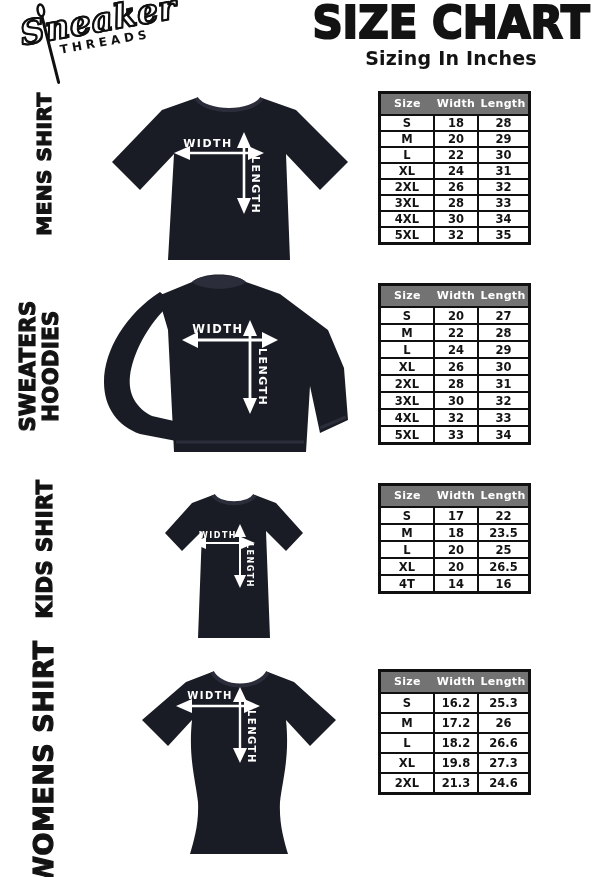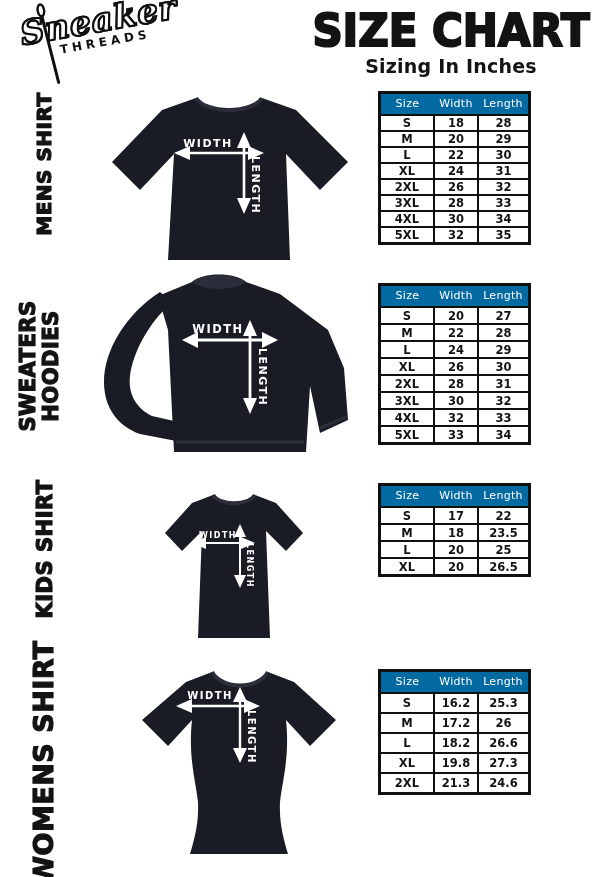--- a/index.html
+++ b/index.html
@@ -13,21 +13,21 @@
         transform:rotate(-10deg); transform-origin:left center;}
   .logo-script{
     font-family:"DejaVu Serif","Liberation Serif",serif; font-style:italic; font-weight:bold;
     font-size:33px; color:#fff; letter-spacing:1px;
     -webkit-text-stroke:2px #101010;
     text-shadow:-1px -1px 0 #101010,1px -1px 0 #101010,-1px 1px 0 #101010,1px 1px 0 #101010;
   }
   .logo-sub{font-weight:bold; font-size:12px; letter-spacing:4px; margin:-4px 0 0 36px; color:#101010;}
   .logo-needle{position:absolute; left:14px; top:-8px;}
   
-  .title-block{position:absolute; left:308px; top:8px; width:286px; text-align:center;}
+  .title-block{position:absolute; left:308px; top:0; width:286px; text-align:center;}
   .title{
     font-size:42px; font-weight:bold; letter-spacing:0px; line-height:1.1;
     -webkit-text-stroke:2px #131313; transform:scaleY(1.05); white-space:nowrap;
   }
   .subtitle{font-size:19px; font-weight:bold; margin-top:1px; letter-spacing:.2px;}
   
   .side-label{
     position:absolute; font-weight:bold; text-align:center; line-height:1.08;
     white-space:pre-line; letter-spacing:.5px; -webkit-text-stroke:1.2px #131313;
     transform:translate(-50%,-50%) rotate(-90deg);
@@ -50,21 +50,21 @@
   .m-line{stroke:var(--measure,#fff); fill:none;}
   .m-head{fill:var(--measure,#fff);}
   .m-text{fill:var(--measure,#fff); font-weight:bold; letter-spacing:1.5px;
           font-family:"DejaVu Sans","Liberation Sans",sans-serif;}
   
   .size-table{
     position:absolute; left:378px; width:153px; table-layout:fixed;
     border-collapse:collapse; background:#101010; border:3px solid #101010;
   }
   .size-table th{
-    background:#0369a1; color:#fff; font-size:11px; font-weight:normal;
+    background:#737373; color:#fff; font-size:11px; font-weight:bold;
     padding:3px 0 4px; border:none; letter-spacing:.3px;
   }
   .size-table td{
     background:#fff; color:#131313; border:2px solid #101010;
     font-size:11.5px; font-weight:bold; text-align:center; padding:0;
   }
   .size-table th:nth-child(1),.size-table td:nth-child(1){width:36%;}
   .size-table th:nth-child(2),.size-table td:nth-child(2){width:30%;}
   .size-table th:nth-child(3),.size-table td:nth-child(3){width:34%;}
   .t1{top:91px;}  .t1 td{height:14px;}
@@ -277,20 +277,25 @@
           <tr>
             <td>L</td>
             <td>20</td>
             <td>25</td>
           </tr>
           <tr>
             <td>XL</td>
             <td>20</td>
             <td>26.5</td>
           </tr>
+          <tr>
+            <td>4T</td>
+            <td>14</td>
+            <td>16</td>
+          </tr>
         </tbody>
       </table>
   </section>
 
   <section class="s4">
     <div class="side-label">WOMENS SHIRT</div>
     <div class="garment g4">
       <svg viewBox="0 0 215 200">
         <path class="cloth" d="M82,14 C92,32 128,32 138,14 L164,24 L206,62 L180,88 L156,62 C160,100 152,124 150,144 C149,166 154,182 158,196 L60,196 C64,182 69,166 68,144 C66,124 58,100 62,62 L38,88 L12,62 L56,24 Z"></path>
         <path class="collar" d="M82,14 C92,32 128,32 138,14" stroke-width="3.4"></path>

